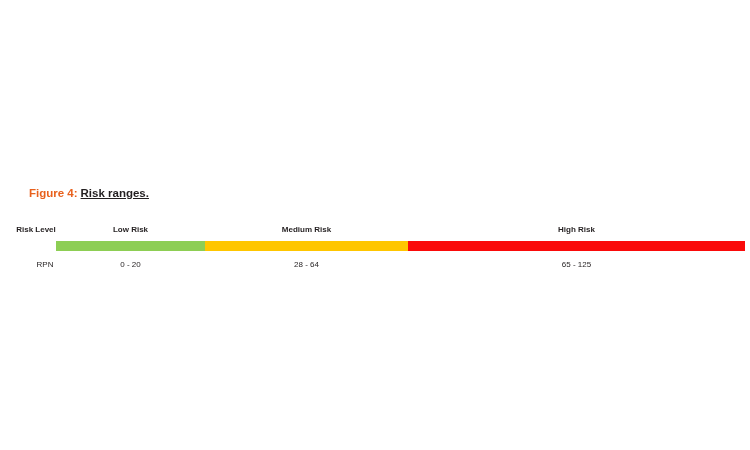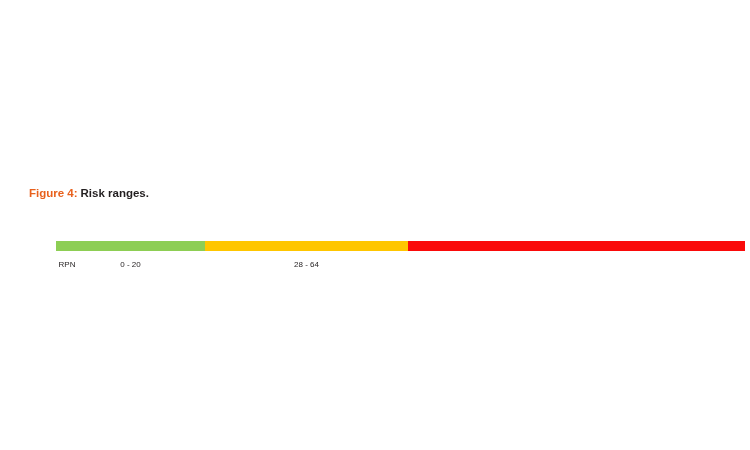--- a/index.html
+++ b/index.html
@@ -27,20 +27,21 @@
     font-weight: bold;
     line-height: 15px;
     white-space: nowrap;
   }
   .caption-label {
     color: #e8601c;
   }
   .caption-text {
     color: #231f20;
     margin-left: 3px;
+    text-decoration: underline;
   }
 
   
   .risk-figure {
     position: absolute;
     left: 0;
     top: 222px;
     width: 750px;
     height: 52px;
   }
@@ -61,21 +62,21 @@
     font-size: 8px;
     line-height: 12px;
     white-space: nowrap;
     color: #231f20;
   }
   .row-header .cell { font-weight: bold; }
   .row-values .cell { font-weight: normal; }
 
   
   .cell-gutter      { left: 0px;   width: 72px; }
-  .row-values .cell-gutter { left: 0px; width: 90px; margin-left: 22px; }
+  .row-values .cell-gutter { left: 0px; width: 90px; }
 
   
   .cell-low    { left: 56px;  width: 149px; }
   .cell-medium { left: 205px; width: 203px; }
   .cell-high   { left: 408px; width: 337px; }
 
   
   .risk-bar {
     position: absolute;
     left: 56px;
@@ -93,26 +94,33 @@
 </style>
 </head>
 <body>
 
 <div class="caption">
   <span class="caption-label" style="color: rgb(232, 96, 28); margin-left: 21px;">Figure 4:</span><span class="caption-text">Risk ranges.</span>
 </div>
 
 <div class="risk-figure">
 
+  <div class="label-row row-header">
+    <div class="cell cell-gutter">Risk Level</div>
+    <div class="cell cell-low">Low Risk</div>
+    <div class="cell cell-medium">Medium Risk</div>
+    <div class="cell cell-high">High Risk</div>
+  </div>
 
   <div class="risk-bar">
     <div class="bar-seg bar-seg-low" style="background-color: rgb(141, 206, 84);"></div>
     <div class="bar-seg bar-seg-medium" style="background-color: rgb(255, 198, 0);"></div>
     <div class="bar-seg bar-seg-high" style="background-color: rgb(250, 10, 10);"></div>
   </div>
 
   <div class="label-row row-values">
     <div class="cell cell-gutter">RPN</div>
     <div class="cell cell-low">0 - 20</div>
     <div class="cell cell-medium">28 - 64</div>
+    <div class="cell cell-high">65 - 125</div>
   </div>
 
 </div>
 
 </body></html>

